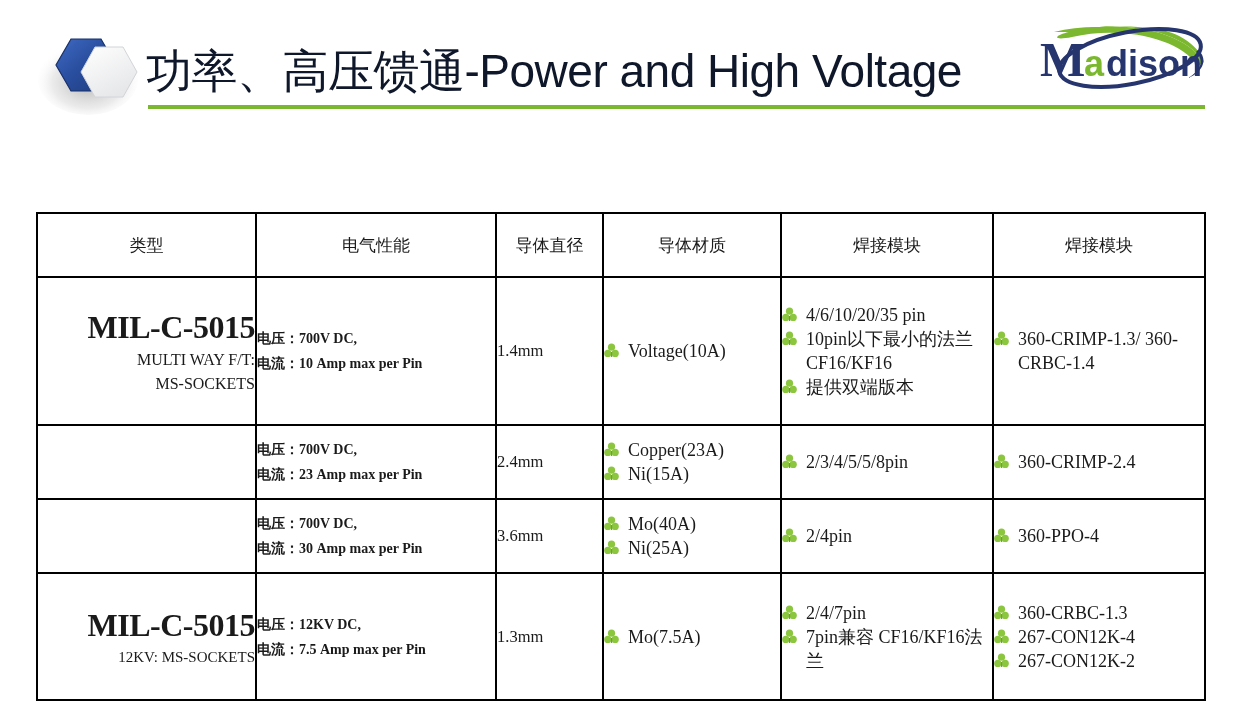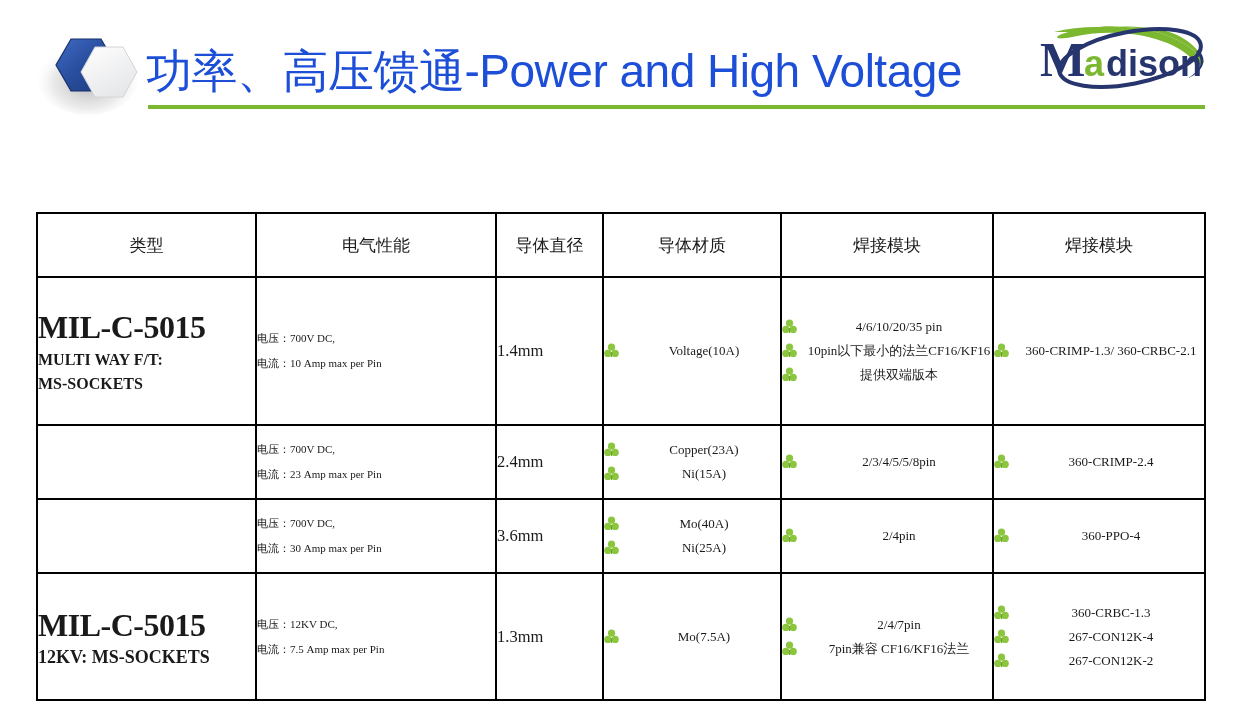--- a/index.html
+++ b/index.html
@@ -34,21 +34,21 @@
 
   #slide-title {
     position: absolute;
     left: 146px;
     top: 40px;
     width: 900px;
     height: 66px;
     font-family: "Liberation Sans", "DejaVu Sans", sans-serif;
     font-size: 46px;
     line-height: 62px;
-    color: #1d4ed8;
+    color: #0f172a;
     white-space: nowrap;
     letter-spacing: -0.5px;
   }
 
   #green-rule {
     position: absolute;
     left: 148px;
     top: 105px;
     width: 1057px;
     height: 4px;
@@ -92,57 +92,56 @@
   #spec-table thead th {
     height: 62px;
     text-align: center;
     font-weight: normal;
     font-size: 17px;
     font-family: "Liberation Serif", "DejaVu Serif", serif;
   }
 
   
   .type-cell {
-    text-align: left;
+    text-align: right;
     padding: 6px 4px 8px 4px;
   }
   .type-main {
     font-weight: bold;
     font-size: 32px;
     line-height: 38px;
     letter-spacing: -0.5px;
   }
   .type-sub {
     font-size: 16px;
     line-height: 21px;
     margin-top: 3px;
     white-space: nowrap;
-    font-weight: bold;
-  }
-  .type-sub.wide { font-size: 18px; }
+  }
+  .type-sub.wide { font-size: 15px; }
 
   
   .elec-cell {
     padding: 8px 6px 8px 12px;
-    font-size: 11px;
+    font-size: 14px;
     line-height: 25px;
+    font-weight: bold;
   }
   .elec-line { white-space: normal; }
   .elec-label { letter-spacing: 0px; }
 
   
   .dia-cell {
     font-size: 16.5px;
   }
 
   
   .bullet-cell {
     padding: 6px 6px 6px 10px;
-    font-size: 13px;
-    text-align: center;
+    font-size: 18px;
   }
   ul.bl {
     list-style: none;
     margin: 0;
     padding: 0;
   }
   ul.bl > li {
     position: relative;
     padding-left: 24px;
     line-height: 24px;
@@ -305,21 +304,21 @@
         <ul class="bl">
           <li>
               <span class="clover">
                 <svg width="15" height="16" viewBox="0 0 15 16">
                   <circle cx="7.5" cy="4.2" r="3.6" fill="#8cc63f"></circle>
                   <circle cx="3.8" cy="10.4" r="3.6" fill="#8cc63f"></circle>
                   <circle cx="11.2" cy="10.4" r="3.6" fill="#8cc63f"></circle>
                   <rect x="6.9" y="9" width="1.3" height="5" fill="#6aa32e"></rect>
                 </svg>
               </span>
-              <span class="li-cont">360-CRIMP-1.3/ 360-CRBC-2.1</span>
+              <span class="li-cont">360-CRIMP-1.3/ 360-CRBC-1.4</span>
             </li>
         </ul>
       </td>
     </tr>
 
     <tr class="r2">
       <td class="type-cell">
         <div class="type-main"></div>
       </td>
       <td class="elec-cell">

